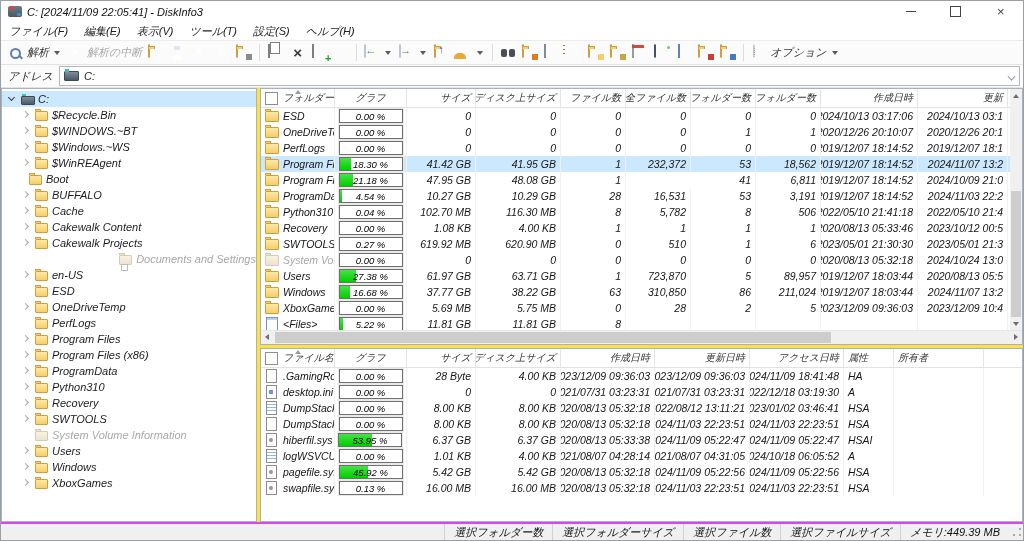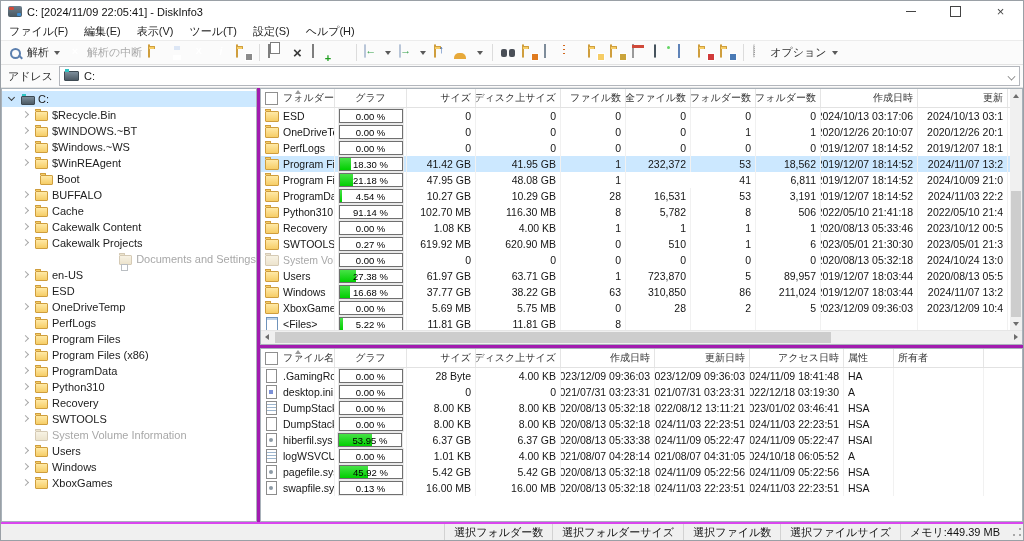--- a/index.html
+++ b/index.html
@@ -1,17 +1,17 @@
 <!DOCTYPE html>
 <html><head>
 <meta charset="utf-8">
 <style>
   html,body{margin:0;padding:0;background:#cfd8e0;}
   body{width:1024px;height:541px;font-family:"Liberation Sans","DejaVu Sans",sans-serif;-webkit-font-smoothing:antialiased;}
-  .window{width:1022px;height:539px;border:1px solid #9aa0a6;background:#a21caf;display:flex;flex-direction:column;overflow:hidden;}
+  .window{width:1022px;height:539px;border:1px solid #9aa0a6;background:#fde047;display:flex;flex-direction:column;overflow:hidden;font-style:italic;}
 
   
   .titlebar{height:21px;background:#fff;display:flex;align-items:center;flex:none;}
   .app-icon{width:14px;height:11px;margin:0 5px 0 7px;border-radius:2px;background:linear-gradient(#6d7f8d,#48565f);position:relative;flex:none;}
   .app-icon::before{content:"";position:absolute;left:1px;top:1px;width:5px;height:3px;background:#d04a3a;border-radius:1px;}
   .app-icon::after{content:"";position:absolute;right:1px;bottom:1px;width:4px;height:3px;background:#3f8fd4;border-radius:1px;}
   .title-text{font-size:11px;color:#111;}
   .win-btns{margin-left:auto;display:flex;height:100%;}
   .win-btn{width:45px;height:100%;display:flex;align-items:center;justify-content:center;color:#444;font-size:13px;}
   .glyph-min{width:10px;border-top:1px solid #444;display:inline-block;}
@@ -316,21 +316,21 @@
           </span>
           <span class="tlabel">$Windows.~WS</span>
         </div>
         <div class="tree-row" style="padding-left: 17px;">
           <span class="chev col"></span>
           <span class="i-slot">
             <span class="ic-folder"></span>
           </span>
           <span class="tlabel">$WinREAgent</span>
         </div>
-        <div class="tree-row" style="padding-left: 22px;">
+        <div class="tree-row" style="padding-left: 11px;">
           <span class="chev "></span>
           <span class="i-slot">
             <span class="ic-folder"></span>
           </span>
           <span class="tlabel">Boot</span>
         </div>
         <div class="tree-row" style="padding-left: 17px;">
           <span class="chev col"></span>
           <span class="i-slot">
             <span class="ic-folder"></span>
@@ -719,21 +719,21 @@
               </div>
             </div>
             <div class="trow">
               <div class="tcell " style="width: 74px;">
                 <span class="rfold"></span>
                 <span class="ntext">Python310</span>
               </div>
               <div class="tcell center" style="width: 72px;">
                 <span class="bar">
                   <span class="fill" style="width: 0.04%;"></span>
-                  <span class="pct">91.14 %</span>
+                  <span class="pct">0.04 %</span>
                 </span>
               </div>
               <div class="tcell right" style="width: 69px;">
                 <span>102.70 MB</span>
               </div>
               <div class="tcell right" style="width: 85px;">
                 <span>116.30 MB</span>
               </div>
               <div class="tcell right" style="width: 65px;">
                 <span>8</span>

